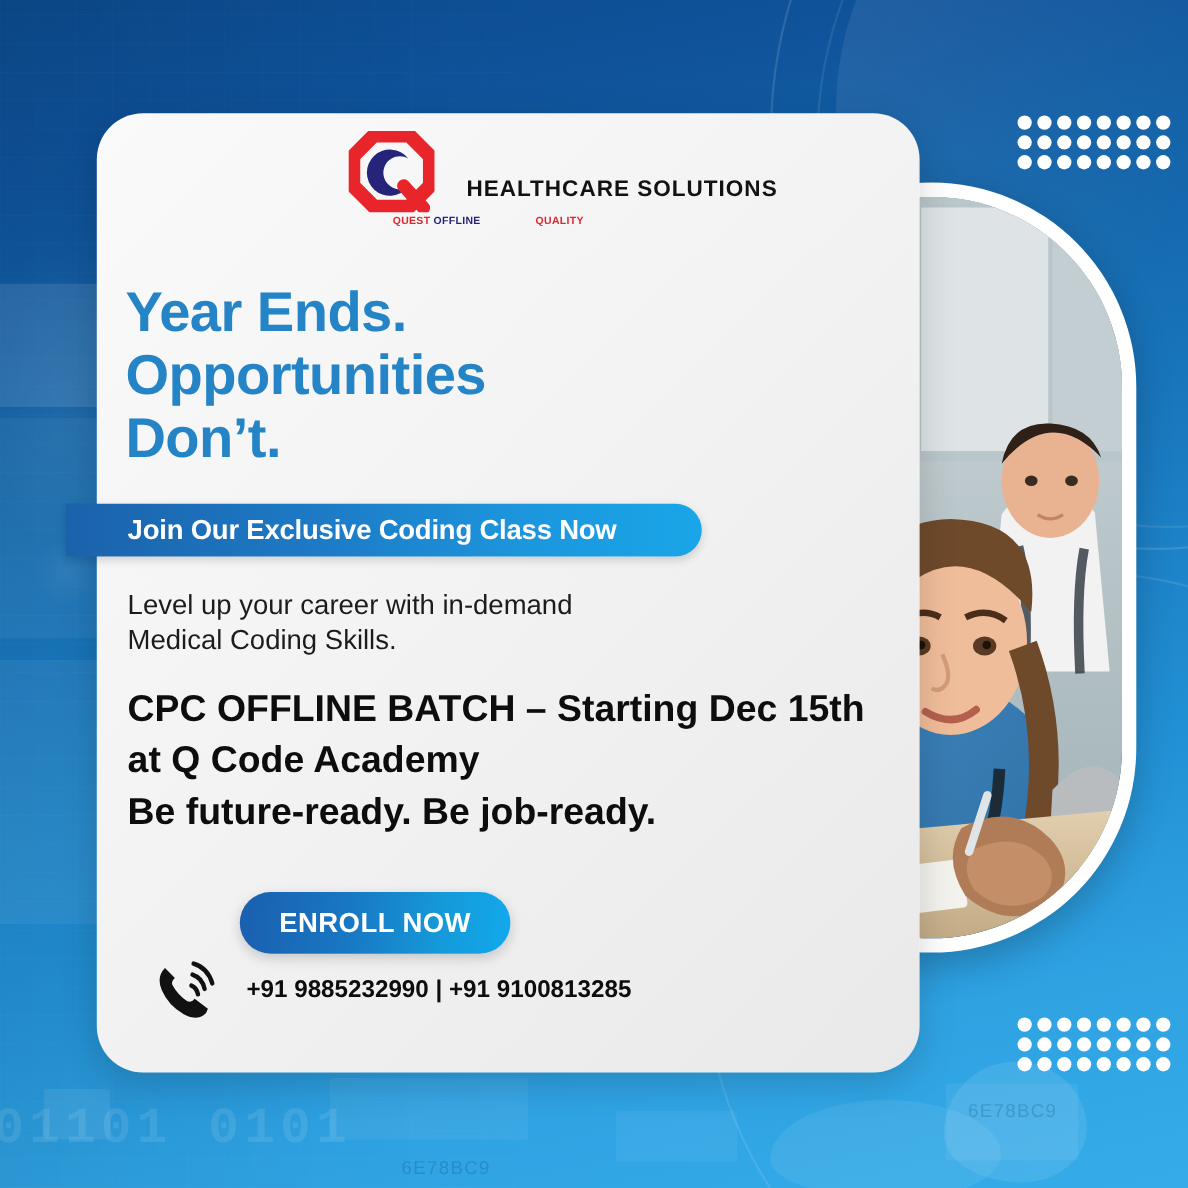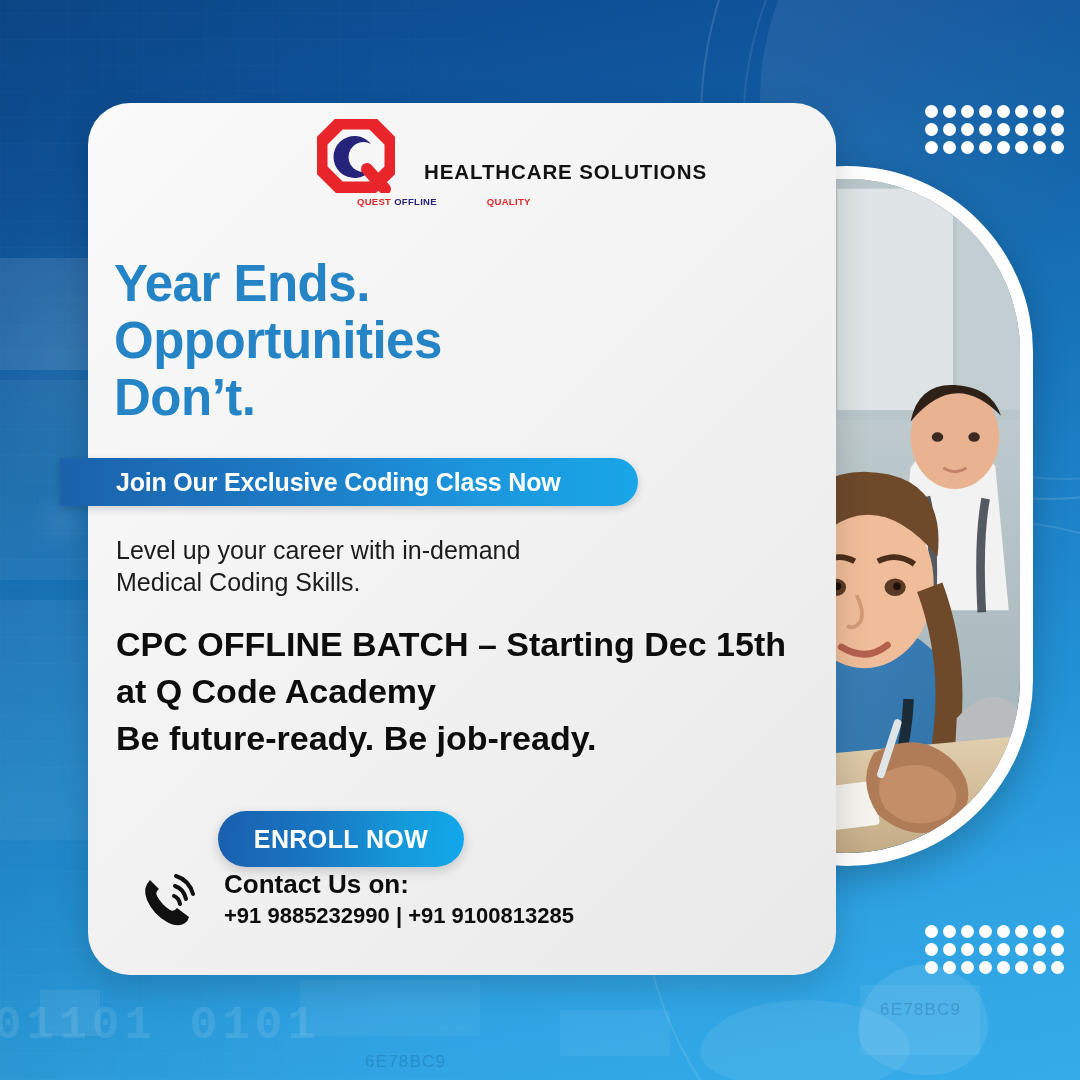--- a/index.html
+++ b/index.html
@@ -469,19 +469,18 @@
     <button class="cta">ENROLL NOW</button>
 
     <div class="contact">
       <svg class="phone-icon" viewBox="0 0 64 62">
         <path d="M12 12 q-8 8 -3 20 q6 14 20 22 q11 6 18 1 q3 -2 4 -6 l-12 -9 q-3 4 -7 2 q-8 -5 -13 -14 q-2 -4 2 -7 z" fill="#111111"></path>
         <path d="M38 8 q13 4 17 18" stroke="#111111" stroke-width="4" fill="none" stroke-linecap="round"></path>
         <path d="M37 18 q9 3 11 13" stroke="#111111" stroke-width="4" fill="none" stroke-linecap="round"></path>
         <path d="M36 28 q5 2 6 8" stroke="#111111" stroke-width="4" fill="none" stroke-linecap="round"></path>
       </svg>
       <div class="contact-text">
-        <div class="contact-title">Contact Us on:</div>
         <div class="contact-numbers">+91 9885232990 | +91 9100813285</div>
       </div>
     </div>
 
   </div>
 </div>
 
 </body></html>

